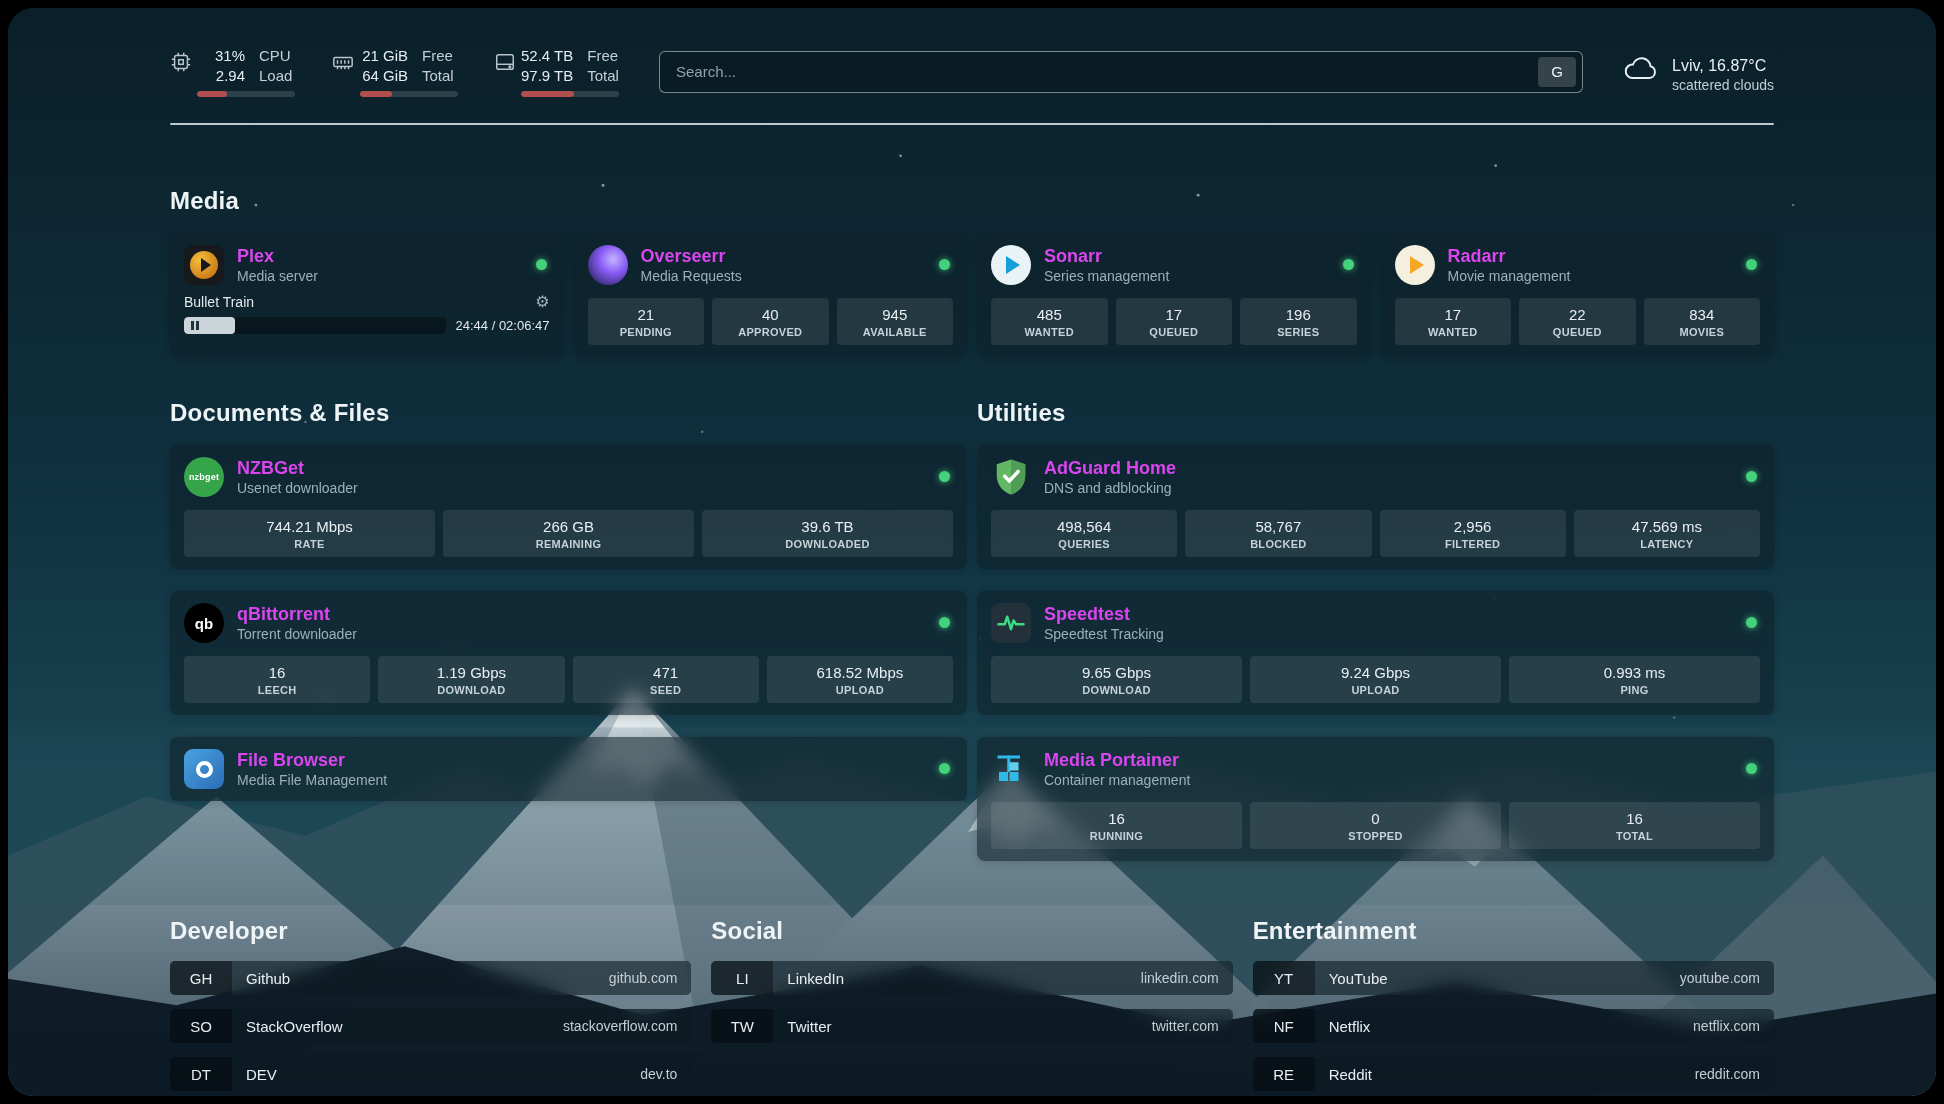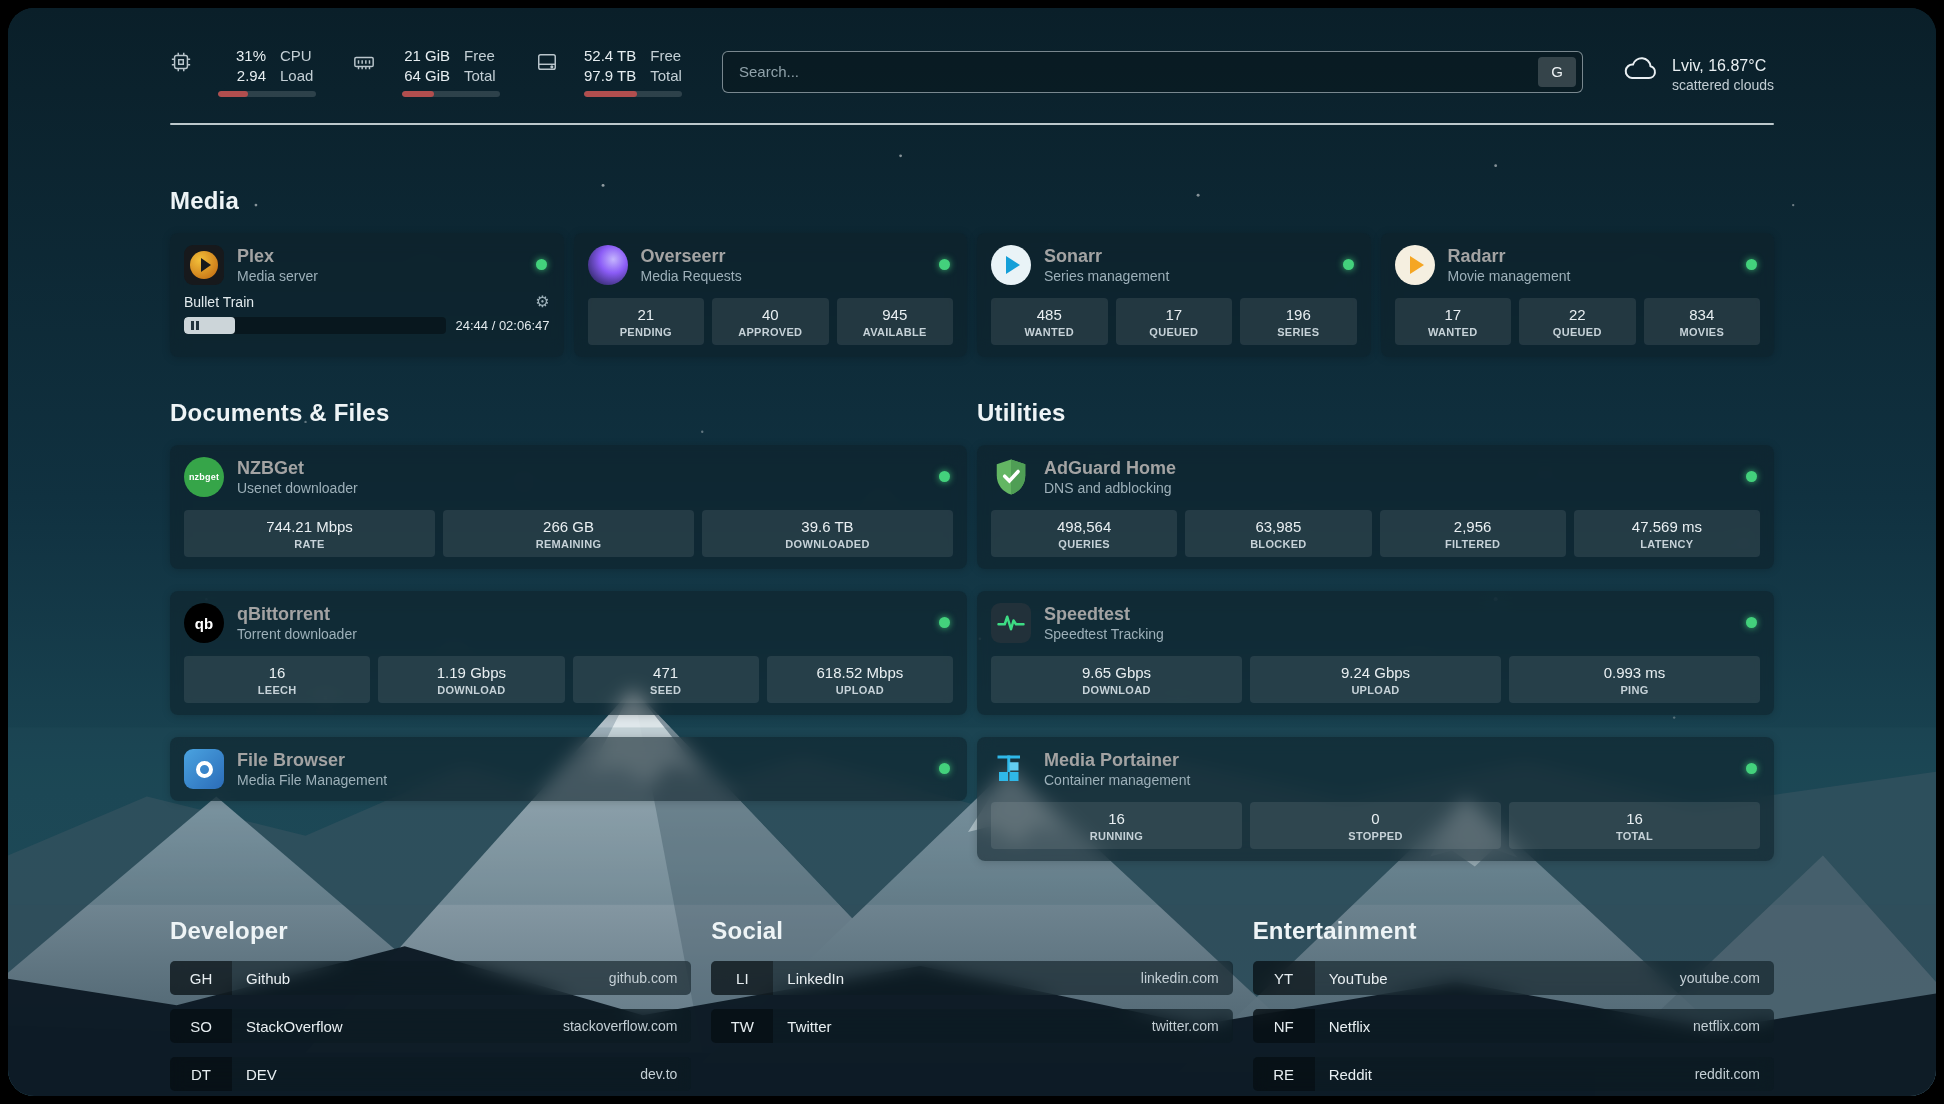--- a/index.html
+++ b/index.html
@@ -6,21 +6,21 @@
   html,body { width:1944px; height:1104px; }
   body { background:#000; font-family:"Liberation Sans", sans-serif; position:relative; overflow:hidden; }
 
   .screen { position:absolute; inset:8px; border-radius:26px; overflow:hidden; background:#0c2530; }
   .bg { position:absolute; inset:0; width:100%; height:100%; display:block; }
   .content { position:relative; z-index:2; padding:0 162px 60px; }
 
   
   .topbar { display:flex; align-items:center; margin-top:38px; gap:40px; }
   .resources { display:flex; gap:36px; }
-  .resource { display:flex; gap:26px; align-items:flex-start; color:#cfd9de; }
+  .resource { display:flex; gap:5px; align-items:flex-start; color:#cfd9de; }
   .r-icon { margin-top:5px; opacity:.92; flex:0 0 auto; }
   .r-body { min-width:98px; }
   .r-rows { display:flex; gap:14px; font-size:15px; line-height:1.3; }
   .r-col { display:flex; flex-direction:column; }
   .r-col.values { color:#e6edf0; text-align:right; min-width:48px; }
   .r-col.labels { color:#c3cfd5; }
   .r-bar { margin-top:6px; height:6px; width:100%; background:rgba(255,255,255,.14); border-radius:3px; overflow:hidden; }
   .r-fill { height:100%; background:#b14e4e; border-radius:3px; }
 
   .search { flex:1; display:flex; align-items:center; height:42px; background:rgba(9,23,30,.55); border:1px solid rgba(213,226,231,.55); border-radius:6px; padding:5px 6px 5px 16px; }
@@ -35,21 +35,21 @@
   .divider { margin-top:26px; height:2px; background:rgba(233,241,244,.8); border-radius:1px; }
 
   
   .section-title { font-size:24px; font-weight:600; color:#eef4f6; letter-spacing:.2px; }
   .media-section { margin-top:62px; }
   .media-grid { margin-top:18px; display:grid; grid-template-columns:repeat(4,1fr); gap:10px; }
 
   .card { background:rgba(14,32,41,.58); border-radius:8px; padding:12px 14px; position:relative; box-shadow:0 1px 8px rgba(0,0,0,.18); backdrop-filter:blur(9px); cursor:pointer; }
   .card-head { display:flex; align-items:center; gap:13px; }
   .app-icon { width:40px; height:40px; flex:0 0 auto; border-radius:9px; display:flex; align-items:center; justify-content:center; overflow:hidden; }
-  .app-name { font-size:18px; font-weight:600; color:#a3a3a3; line-height:1.15; }
+  .app-name { font-size:18px; font-weight:600; color:#d946ef; line-height:1.15; }
   .app-sub { font-size:14px; color:#9db0b9; margin-top:2px; }
   .status-dot { position:absolute; top:26px; right:17px; width:11px; height:11px; border-radius:50%; background:#43d17c; box-shadow:0 0 7px rgba(67,209,124,.85); }
 
   .stats { display:flex; gap:8px; margin-top:13px; }
   .stat { flex:1; background:rgba(255,255,255,.09); border-radius:4px; text-align:center; padding:8px 4px 7px; }
   .stat-value { font-size:15px; color:#e9eff2; white-space:nowrap; }
   .stat-label { font-size:11px; font-weight:700; color:#c6d2d8; margin-top:3px; letter-spacing:.3px; }
 
   
   .player { margin-top:9px; }
@@ -478,21 +478,21 @@
                 <div class="app-name">AdGuard Home</div>
                 <div class="app-sub">DNS and adblocking</div>
               </div>
             </div>
             <div class="stats">
               <div class="stat">
                   <div class="stat-value">498,564</div>
                   <div class="stat-label">QUERIES</div>
                 </div>
               <div class="stat">
-                  <div class="stat-value">63,985</div>
+                  <div class="stat-value">58,767</div>
                   <div class="stat-label">BLOCKED</div>
                 </div>
               <div class="stat">
                   <div class="stat-value">2,956</div>
                   <div class="stat-label">FILTERED</div>
                 </div>
               <div class="stat">
                   <div class="stat-value">47.569 ms</div>
                   <div class="stat-label">LATENCY</div>
                 </div>

